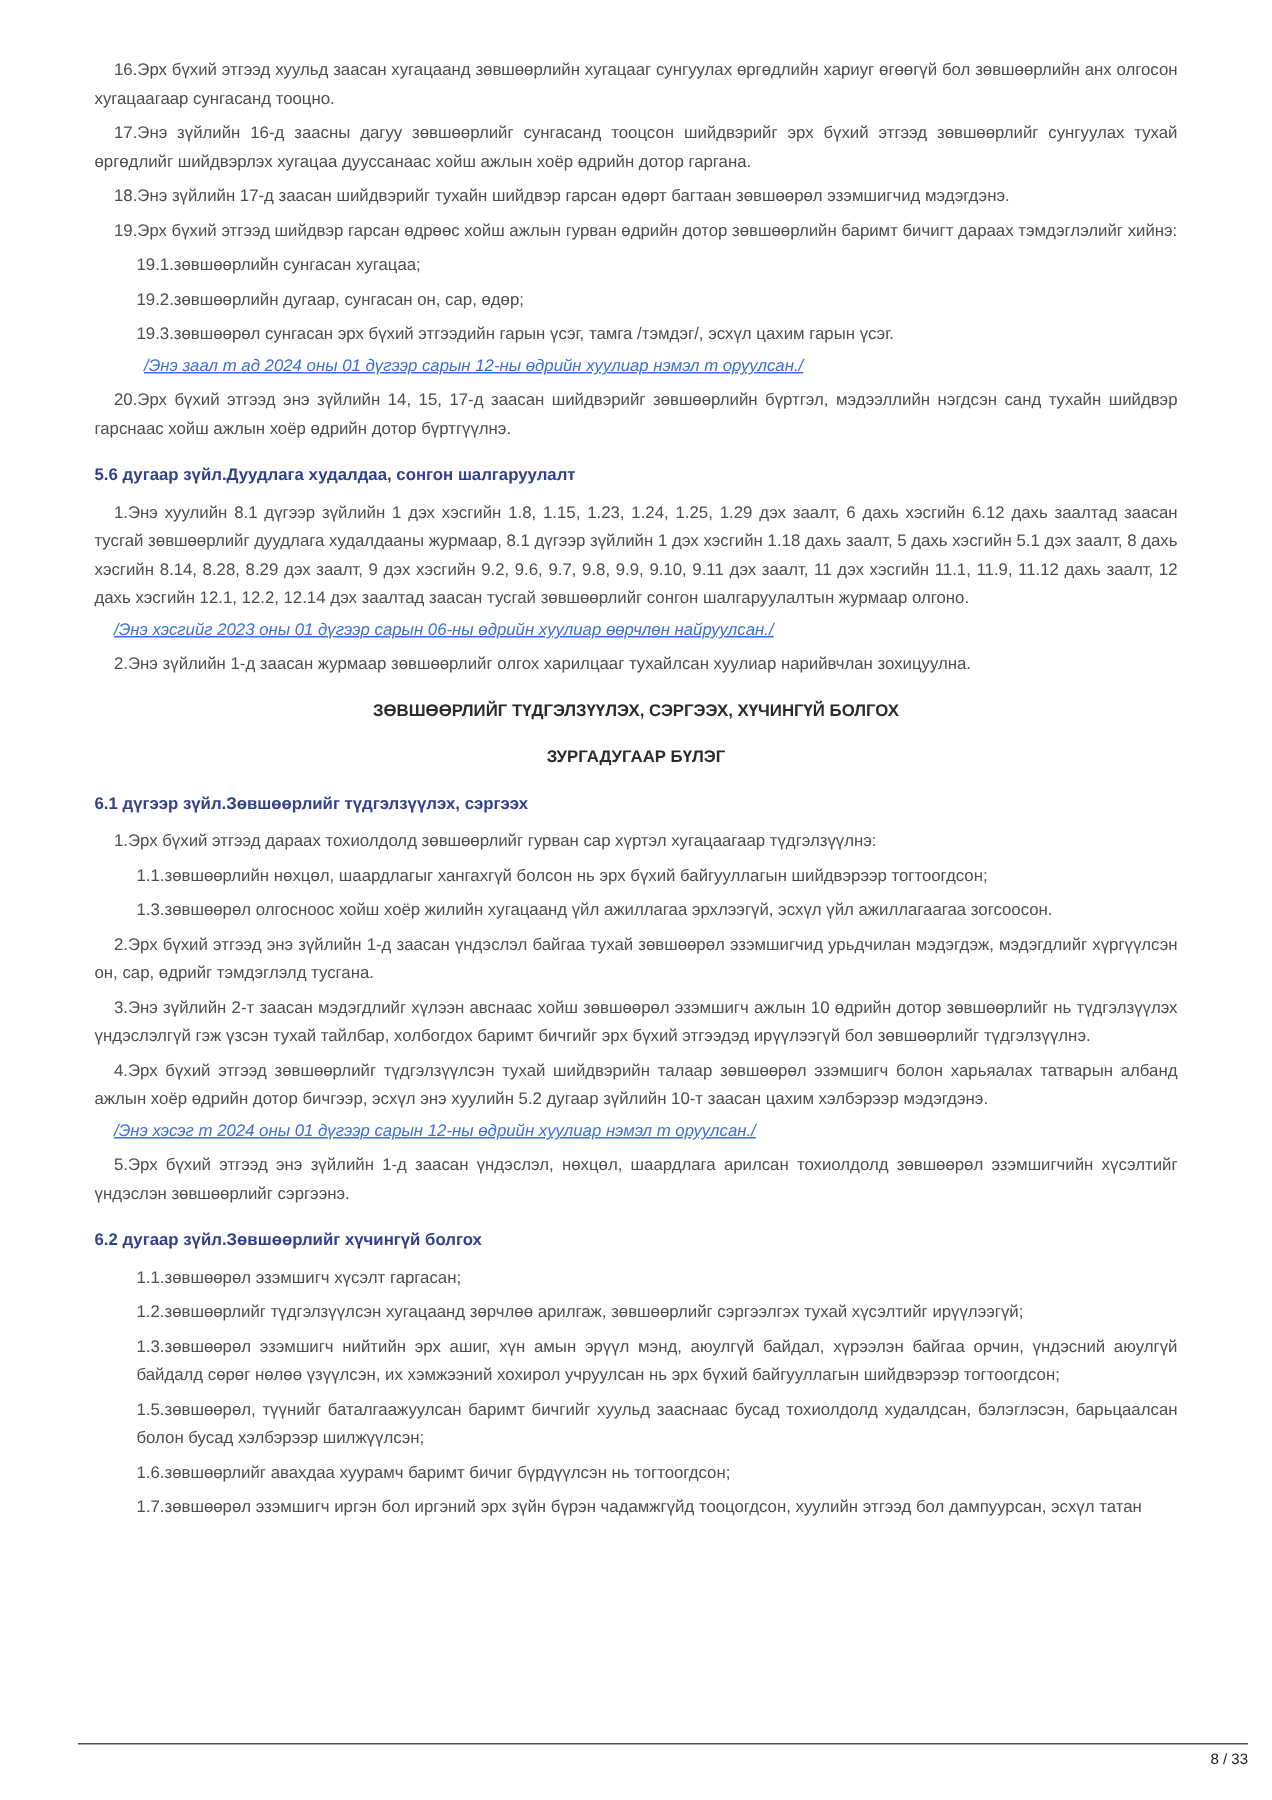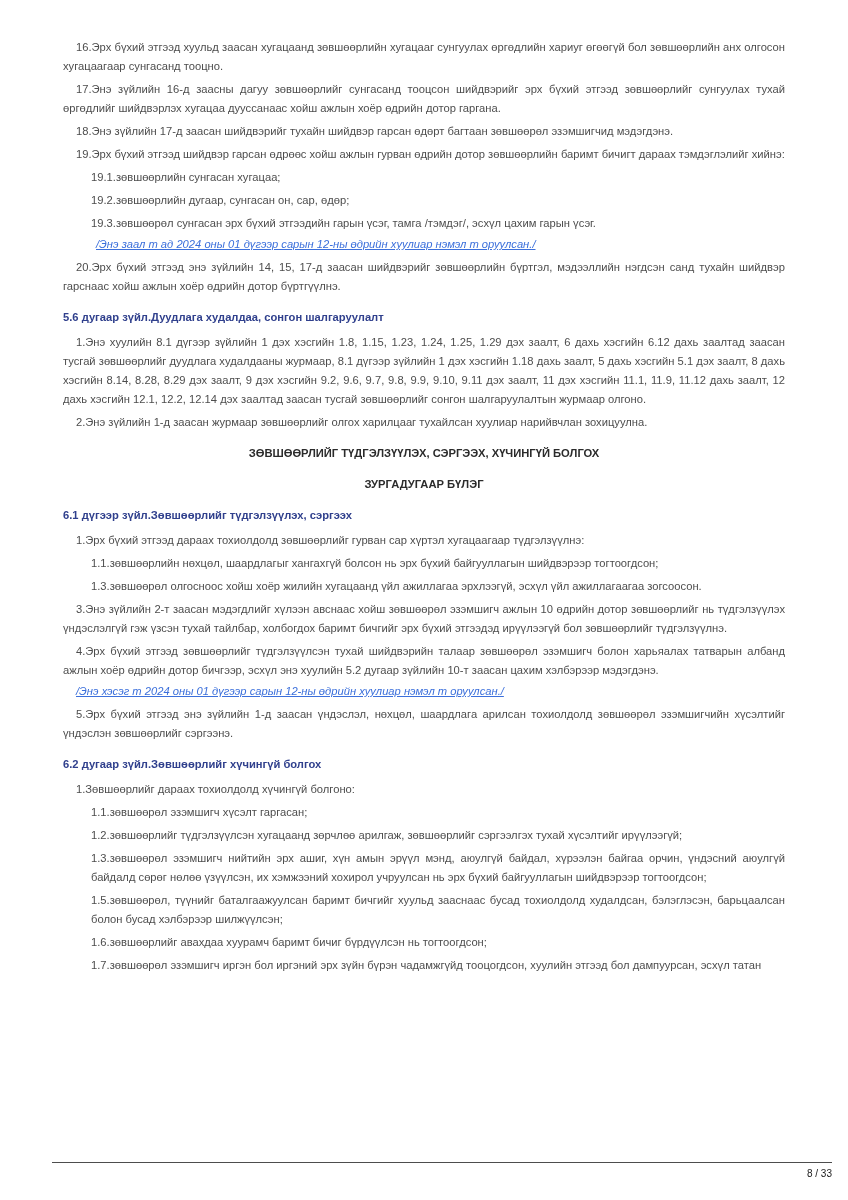--- a/index.html
+++ b/index.html
@@ -83,33 +83,34 @@
       <div class="block paragraph">17.Энэ зүйлийн 16-д заасны дагуу зөвшөөрлийг сунгасанд тооцсон шийдвэрийг эрх бүхий этгээд зөвшөөрлийг сунгуулах тухай өргөдлийг шийдвэрлэх хугацаа дууссанаас хойш ажлын хоёр өдрийн дотор гаргана.</div>
       <div class="block paragraph">18.Энэ зүйлийн 17-д заасан шийдвэрийг тухайн шийдвэр гарсан өдөрт багтаан зөвшөөрөл эзэмшигчид мэдэгдэнэ.</div>
       <div class="block paragraph">19.Эрх бүхий этгээд шийдвэр гарсан өдрөөс хойш ажлын гурван өдрийн дотор зөвшөөрлийн баримт бичигт дараах тэмдэглэлийг хийнэ:</div>
       <div class="block subitem">19.1.зөвшөөрлийн сунгасан хугацаа;</div>
       <div class="block subitem">19.2.зөвшөөрлийн дугаар, сунгасан он, сар, өдөр;</div>
       <div class="block subitem">19.3.зөвшөөрөл сунгасан эрх бүхий этгээдийн гарын үсэг, тамга /тэмдэг/, эсхүл цахим гарын үсэг.</div>
       <div class="block amendment sub-level">/Энэ заал т ад 2024 оны 01 дүгээр сарын 12-ны өдрийн хуулиар нэмэл т оруулсан./</div>
       <div class="block paragraph">20.Эрх бүхий этгээд энэ зүйлийн 14, 15, 17-д заасан шийдвэрийг зөвшөөрлийн бүртгэл, мэдээллийн нэгдсэн санд тухайн шийдвэр гарснаас хойш ажлын хоёр өдрийн дотор бүртгүүлнэ.</div>
       <div class="block section-heading">5.6 дугаар зүйл.Дуудлага худалдаа, сонгон шалгаруулалт</div>
       <div class="block paragraph">1.Энэ хуулийн 8.1 дүгээр зүйлийн 1 дэх хэсгийн 1.8, 1.15, 1.23, 1.24, 1.25, 1.29 дэх заалт, 6 дахь хэсгийн 6.12 дахь заалтад заасан тусгай зөвшөөрлийг дуудлага худалдааны журмаар, 8.1 дүгээр зүйлийн 1 дэх хэсгийн 1.18 дахь заалт, 5 дахь хэсгийн 5.1 дэх заалт, 8 дахь хэсгийн 8.14, 8.28, 8.29 дэх заалт, 9 дэх хэсгийн 9.2, 9.6, 9.7, 9.8, 9.9, 9.10, 9.11 дэх заалт, 11 дэх хэсгийн 11.1, 11.9, 11.12 дахь заалт, 12 дахь хэсгийн 12.1, 12.2, 12.14 дэх заалтад заасан тусгай зөвшөөрлийг сонгон шалгаруулалтын журмаар олгоно.</div>
+      <div class="block amendment">/Энэ хэсгийг 2023 оны 01 дүгээр сарын 06-ны өдрийн хуулиар өөрчлөн найруулсан./</div>
       <div class="block paragraph">2.Энэ зүйлийн 1-д заасан журмаар зөвшөөрлийг олгох харилцааг тухайлсан хуулиар нарийвчлан зохицуулна.</div>
       <div class="block chapter-heading">ЗӨВШӨӨРЛИЙГ ТҮДГЭЛЗҮҮЛЭХ, СЭРГЭЭХ, ХҮЧИНГҮЙ БОЛГОХ</div>
       <div class="block chapter-heading">ЗУРГАДУГААР БҮЛЭГ</div>
       <div class="block section-heading">6.1 дүгээр зүйл.Зөвшөөрлийг түдгэлзүүлэх, сэргээх</div>
       <div class="block paragraph">1.Эрх бүхий этгээд дараах тохиолдолд зөвшөөрлийг гурван сар хүртэл хугацаагаар түдгэлзүүлнэ:</div>
       <div class="block subitem">1.1.зөвшөөрлийн нөхцөл, шаардлагыг хангахгүй болсон нь эрх бүхий байгууллагын шийдвэрээр тогтоогдсон;</div>
       <div class="block subitem">1.3.зөвшөөрөл олгосноос хойш хоёр жилийн хугацаанд үйл ажиллагаа эрхлээгүй, эсхүл үйл ажиллагаагаа зогсоосон.</div>
+      <div class="block paragraph">2.Эрх бүхий этгээд энэ зүйлийн 1-д заасан үндэслэл байгаа тухай зөвшөөрөл эзэмшигчид урьдчилан мэдэгдэж, мэдэгдлийг хүргүүлсэн он, сар, өдрийг тэмдэглэлд тусгана.</div>
       <div class="block paragraph">3.Энэ зүйлийн 2-т заасан мэдэгдлийг хүлээн авснаас хойш зөвшөөрөл эзэмшигч ажлын 10 өдрийн дотор зөвшөөрлийг нь түдгэлзүүлэх үндэслэлгүй гэж үзсэн тухай тайлбар, холбогдох баримт бичгийг эрх бүхий этгээдэд ирүүлээгүй бол зөвшөөрлийг түдгэлзүүлнэ.</div>
       <div class="block paragraph">4.Эрх бүхий этгээд зөвшөөрлийг түдгэлзүүлсэн тухай шийдвэрийн талаар зөвшөөрөл эзэмшигч болон харьяалах татварын албанд ажлын хоёр өдрийн дотор бичгээр, эсхүл энэ хуулийн 5.2 дугаар зүйлийн 10-т заасан цахим хэлбэрээр мэдэгдэнэ.</div>
       <div class="block amendment">/Энэ хэсэг т  2024 оны 01 дүгээр сарын 12-ны өдрийн хуулиар нэмэл т  оруулсан./</div>
       <div class="block paragraph">5.Эрх бүхий этгээд энэ зүйлийн 1-д заасан үндэслэл, нөхцөл, шаардлага арилсан тохиолдолд зөвшөөрөл эзэмшигчийн хүсэлтийг үндэслэн зөвшөөрлийг сэргээнэ.</div>
       <div class="block section-heading">6.2 дугаар зүйл.Зөвшөөрлийг хүчингүй болгох</div>
-      <div class="block paragraph">1.Зөвшөөрлийг дараах тохиолдолд хүчингүй болгоно:</div>
       <div class="block subitem">1.1.зөвшөөрөл эзэмшигч хүсэлт гаргасан;</div>
       <div class="block subitem">1.2.зөвшөөрлийг түдгэлзүүлсэн хугацаанд зөрчлөө арилгаж, зөвшөөрлийг сэргээлгэх тухай хүсэлтийг ирүүлээгүй;</div>
       <div class="block subitem">1.3.зөвшөөрөл эзэмшигч нийтийн эрх ашиг, хүн амын эрүүл мэнд, аюулгүй байдал, хүрээлэн байгаа орчин, үндэсний аюулгүй байдалд сөрөг нөлөө үзүүлсэн, их хэмжээний хохирол учруулсан нь эрх бүхий байгууллагын шийдвэрээр тогтоогдсон;</div>
       <div class="block subitem">1.5.зөвшөөрөл, түүнийг баталгаажуулсан баримт бичгийг хуульд зааснаас бусад тохиолдолд худалдсан, бэлэглэсэн, барьцаалсан болон бусад хэлбэрээр шилжүүлсэн;</div>
       <div class="block subitem">1.6.зөвшөөрлийг авахдаа хуурамч баримт бичиг бүрдүүлсэн нь тогтоогдсон;</div>
       <div class="block subitem">1.7.зөвшөөрөл эзэмшигч иргэн бол иргэний эрх зүйн бүрэн чадамжгүйд тооцогдсон, хуулийн этгээд бол дампуурсан, эсхүл татан</div>
     </main>
 
   <footer class="page-footer">
     <span class="page-number">8 / 33</span>

